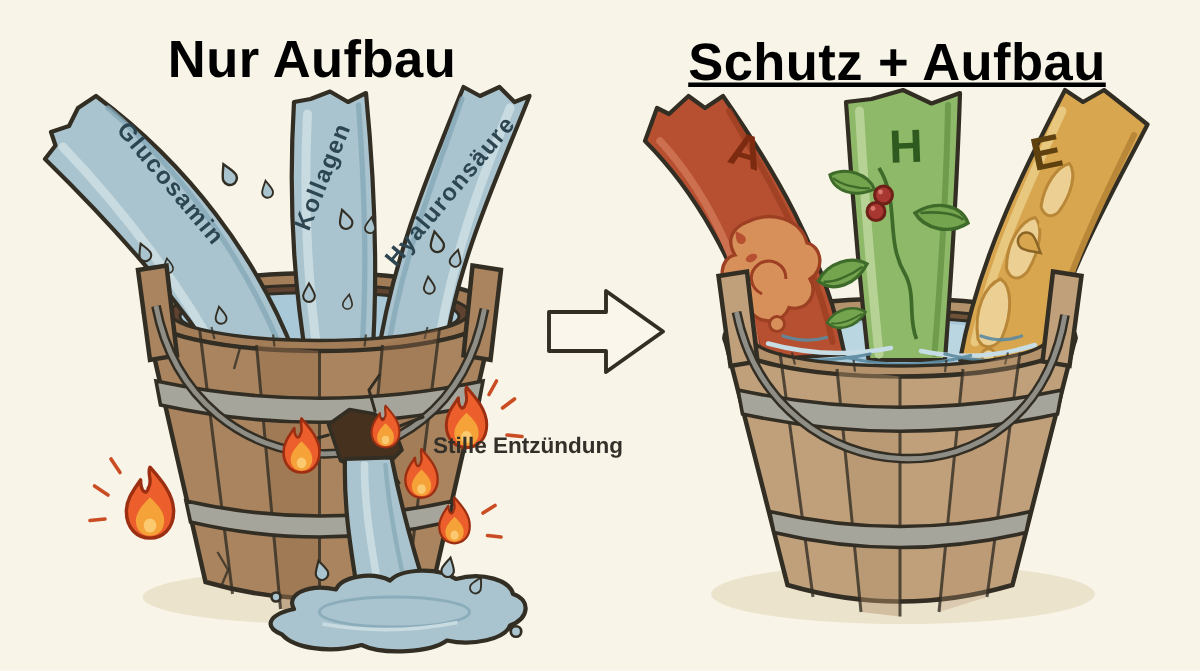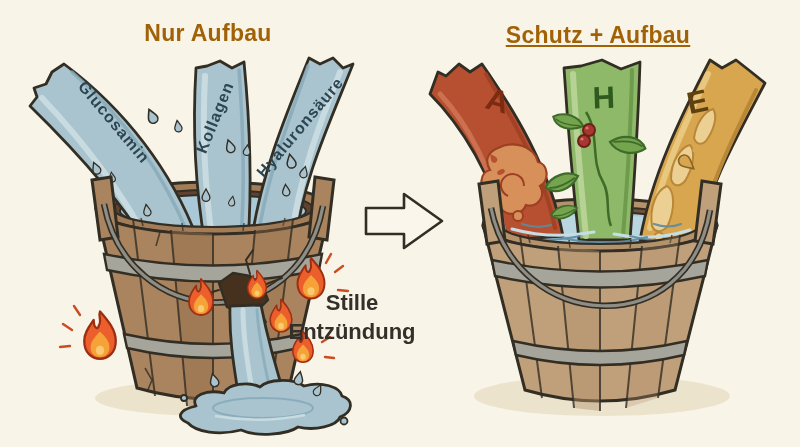--- a/index.html
+++ b/index.html
@@ -2,28 +2,28 @@
 <html><head>
 <meta charset="utf-8">
 <style>
   html,body{margin:0;padding:0;}
   .canvas{
     position:relative;width:800px;height:447px;overflow:hidden;
     background:#f8f4e8;
     font-family:"Liberation Sans", sans-serif;
   }
   .panel-title{
-    position:absolute;margin:0;font-size:23px;font-weight:600;
-    color:#a16207;text-align:center;letter-spacing:.3px;
+    position:absolute;margin:0;font-size:35px;font-weight:600;
+    color:#000000;text-align:center;letter-spacing:.3px;
   }
   .title-left{left:58px;top:20px;width:300px;}
   .title-right{left:448px;top:22px;width:300px;text-decoration:underline;}
   .caption{
     position:absolute;left:288px;top:288px;width:128px;
-    font-size:22px;line-height:1.32;font-weight:600;color:#33302a;
+    font-size:15px;line-height:1.32;font-weight:600;color:#33302a;
     text-align:center;
   }
   .scene{position:absolute;top:0;width:400px;height:447px;}
   .scene-left{left:0;}
   .scene-right{left:400px;}
   .arrow-svg{position:absolute;left:358px;top:188px;width:95px;height:72px;}
   svg text{font-family:"Liberation Sans", sans-serif;}
   .stream-label{font-size:16px;font-weight:600;fill:#2d4550;letter-spacing:1px;}
   .vitamin-letter{font-size:31px;font-weight:700;}
 </style>

